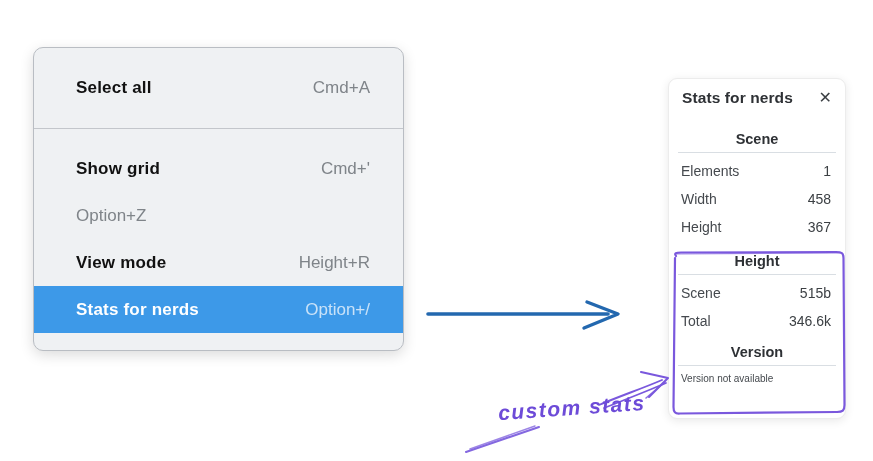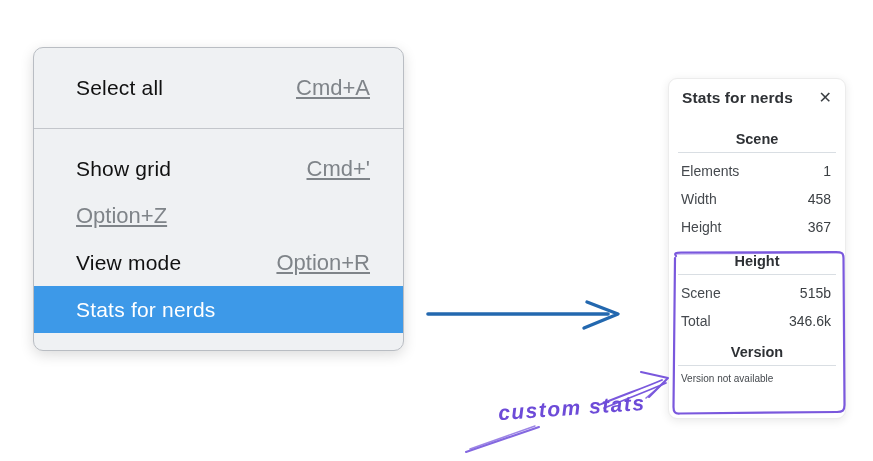--- a/index.html
+++ b/index.html
@@ -32,28 +32,28 @@
   .menu-row {
     display: flex;
     justify-content: space-between;
     align-items: center;
     height: 47px;
     padding: 0 33px 0 42px;
     cursor: default;
   }
   .menu-group-top .menu-row { height: 52px; }
   .menu-label {
-    font-size: 21px;
+    font-size: 17px;
     color: #111111;
     letter-spacing: 0.2px;
+    font-weight: bold;
   }
   .menu-shortcut {
-    font-size: 22px;
+    font-size: 17px;
     color: #7f8489;
-    text-decoration: underline;
   }
   .menu-row.selected { background: #3d99e8; }
   .menu-row.selected .menu-label { color: #ffffff; }
   .menu-row.selected .menu-shortcut { color: #c9e2f8; }
 
   
   .stats-panel {
     position: absolute;
     left: 668px; top: 78px;
     width: 178px; height: 341px;
@@ -151,24 +151,25 @@
   <div class="menu-group-bottom">
     <div class="menu-row">
       <span class="menu-label">Show grid</span>
       <span class="menu-shortcut">Cmd+'</span>
     </div>
     <div class="menu-row">
       <span class="menu-shortcut">Option+Z</span>
     </div>
     <div class="menu-row">
       <span class="menu-label">View mode</span>
-      <span class="menu-shortcut">Option+R</span>
+      <span class="menu-shortcut">Height+R</span>
     </div>
     <div class="menu-row selected">
       <span class="menu-label">Stats for nerds</span>
+      <span class="menu-shortcut">Option+/</span>
     </div>
   </div>
 </div>
 
 <div class="stats-panel">
   <div class="panel-header">
     <span class="panel-title">Stats for nerds</span>
     <button class="panel-close">✕</button>
   </div>
 

